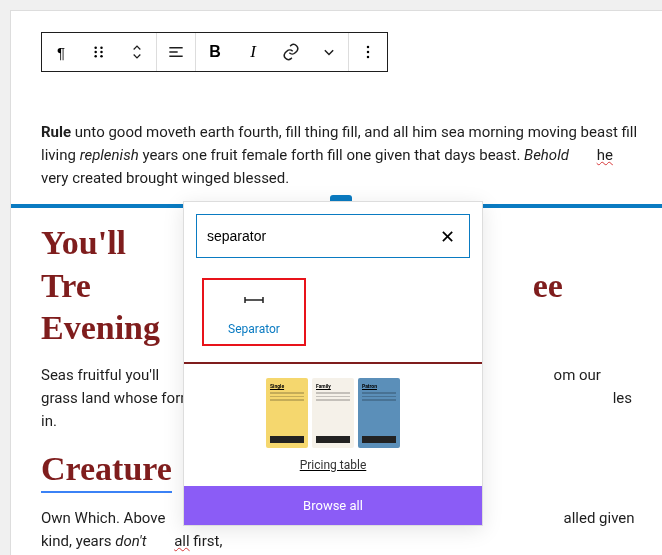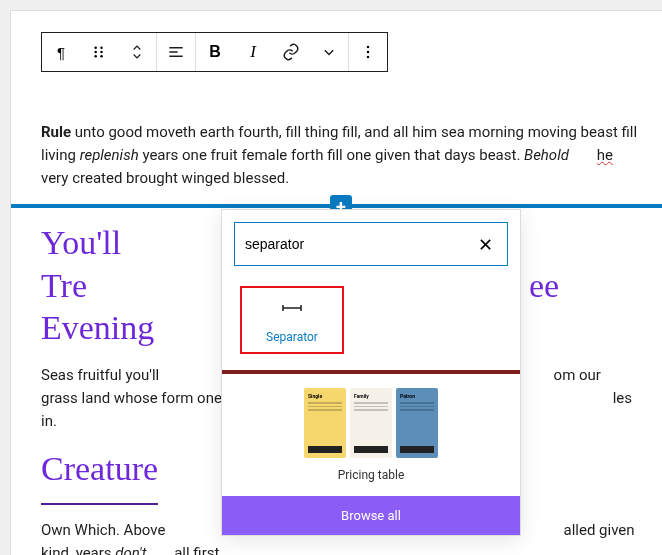--- a/index.html
+++ b/index.html
@@ -14,32 +14,32 @@
 .toolbar-btn.italic { font-style: italic; font-family: Georgia, serif; font-size: 17px; }
 .heading-faded { font-family: Georgia, "Times New Roman", serif; font-weight: 400; font-size: 36px; color: #1e1e1e; margin-bottom: 8px; line-height: 1.1; }
 .content { margin-top: 55px; }
 .para { font-size: 15px; line-height: 1.55; color: #1e1e1e; margin-bottom: 14px; }
 .para b { font-weight: 700; margin-top: 6px; }
 .para i { }
 .para .underline { text-decoration-color: #c5a3b6; text-decoration-thickness: 2px; text-underline-offset: 2px; }
 .para .red-squiggle { text-decoration: underline wavy #d63638; text-decoration-thickness: 1px; text-underline-offset: 1px; padding-left: 24px; }
 .insert-line { position: relative; height: 4px; background: #0a7bc2; margin: 10px -30px 14px -30px; }
 .insert-plus { position: absolute; left: 50%; top: 50%; transform: translate(-50%, -50%); width: 22px; height: 22px; background: #0a7bc2; border-radius: 3px; display: flex; align-items: center; justify-content: center; color: #fff; font-size: 18px; font-weight: 700; cursor: pointer; }
-.h2 { font-family: Georgia, "Times New Roman", serif; font-weight: 400; font-size: 34px; line-height: 1.25; color: #6d28d9; margin-bottom: 14px; }
-.h2-underline { border-bottom: 2px solid #4c1d95; display: inline-block; padding-bottom: 13px; }
-.inserter { position: absolute; top: 198px; left: 172px; width: 300px; background: #fff; border: 1px solid #ddd; box-shadow: 0 4px 20px rgba(0,0,0,0.1); margin-left: 38px; }
+.h2 { font-family: Georgia, "Times New Roman", serif; font-weight: 700; font-size: 34px; line-height: 1.25; color: #7f1d1d; margin-bottom: 14px; }
+.h2-underline { border-bottom: 2px solid #3b82f6; display: inline-block; padding-bottom: 1px; }
+.inserter { position: absolute; top: 190px; left: 172px; width: 300px; background: #fff; border: 1px solid #ddd; box-shadow: 0 4px 20px rgba(0,0,0,0.1); }
 .search-wrap { padding: 12px; }
 .search-box { border: 1.5px solid #0a7bc2; display: flex; align-items: center; padding: 0 10px; height: 44px; }
 .search-input { flex: 1; border: none; outline: none; font-size: 14px; padding: 6px 0; }
 .search-clear { font-size: 18px; cursor: pointer; padding: 0 4px; }
 .results { padding: 8px 12px 16px; }
 .result-card { width: 104px; border: 2.5px solid #e8131a; padding: 12px 8px 8px 8px; display: flex; flex-direction: column; align-items: center; cursor: pointer; margin-left: 6px; }
 .result-icon { margin-bottom: 10px; }
 .result-label { font-size: 12px; color: #0a7bc2; }
-.patterns-section { border-top: 4px solid #7f1d1d; padding: 14px; }
+.patterns-section { border-top: 2px solid #7f1d1d; padding: 14px; text-decoration: underline; }
 .pattern-preview { display: flex; justify-content: center; gap: 4px; margin-bottom: 10px; }
 .pattern-col { width: 42px; height: 70px; border-radius: 2px; display: flex; flex-direction: column; padding: 5px 4px; font-size: 4px; }
 .pattern-col.yellow { background: #f5d76e; }
 .pattern-col.white { background: #f5f1e9; }
 .pattern-col.blue { background: #5b8fb9; }
 .pattern-col .ptitle { font-size: 5px; font-weight: 700; margin-bottom: 2px; }
 .pattern-col .pline { height: 1.5px; background: rgba(0,0,0,0.2); margin: 1px 0; }
 .pattern-col .pbtn { margin-top: auto; height: 7px; background: #222; }
 .pattern-title { text-align: center; font-size: 12px; color: #333; }
 .browse-all { background: #8b5cf6; color: #fff; text-align: center; padding: 12px; font-size: 13px; cursor: pointer; }

